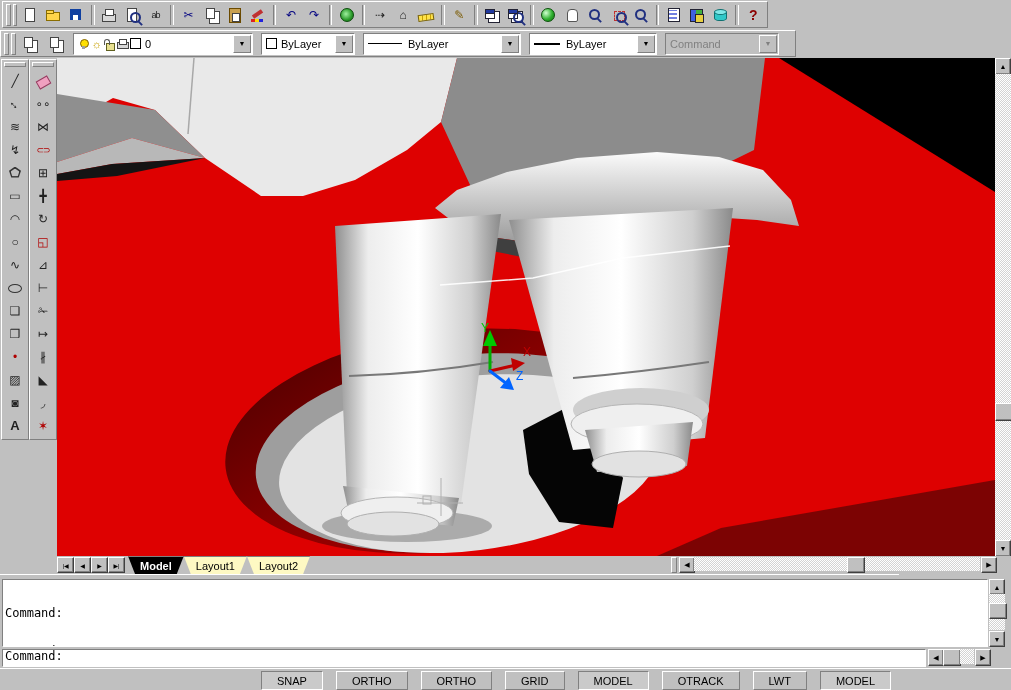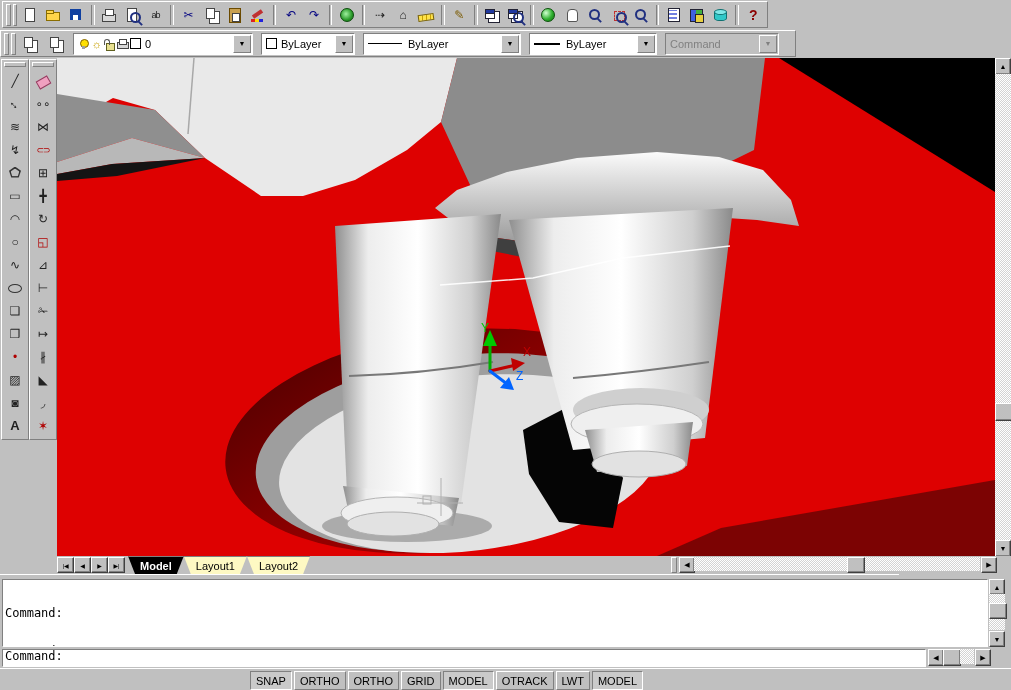--- a/index.html
+++ b/index.html
@@ -79,21 +79,21 @@
   .thumb{background:#C0C0C0;border-top:1px solid #FFF;border-left:1px solid #FFF;border-right:1px solid #404040;border-bottom:1px solid #404040;box-shadow:inset -1px -1px 0 #808080}
   
   .tab{height:17px;display:flex;align-items:center;justify-content:center;font-size:11px;padding:0 12px;
        clip-path:polygon(0 0,100% 0,calc(100% - 7px) 100%,7px 100%);background:#fef9c3;color:#000;border-top:1px solid #808080}
   .tab.active{background:#000;color:#FFF;font-weight:bold}
   
   #cmdwin{position:absolute;left:0;top:574px;width:899px;height:94px;background:#C0C0C0;border-top:1px solid #FFF}
   .cmdtext{font-family:"DejaVu Sans Mono",monospace;font-size:12px;line-height:12.8px;color:#000;white-space:pre}
   
   #statusbar{position:absolute;left:0;top:668px;width:1011px;height:22px;background:#C0C0C0;border-top:1px solid #FFF}
-  .toggle{height:17px;padding:0 5px;margin-left:2px;display:flex;align-items:center;font-size:11px;color:#000;background:#C0C0C0;
+  .toggle{height:17px;padding:0 15px;margin-left:13px;display:flex;align-items:center;font-size:11px;color:#000;background:#C0C0C0;
           border-top:1px solid #FFF;border-left:1px solid #FFF;border-right:1px solid #808080;border-bottom:1px solid #808080}
   .toggle.pressed{border-top:1px solid #808080;border-left:1px solid #808080;border-right:1px solid #FFF;border-bottom:1px solid #FFF;background:#CACACA}
 </style>
 </head>
 <body>
 
 <div class="toolbar raised" style="left:2px;top:1px;width:760px;height:25px">
   <div class="grip"></div>
     <div class="grip"></div>
   <button class="tb">

